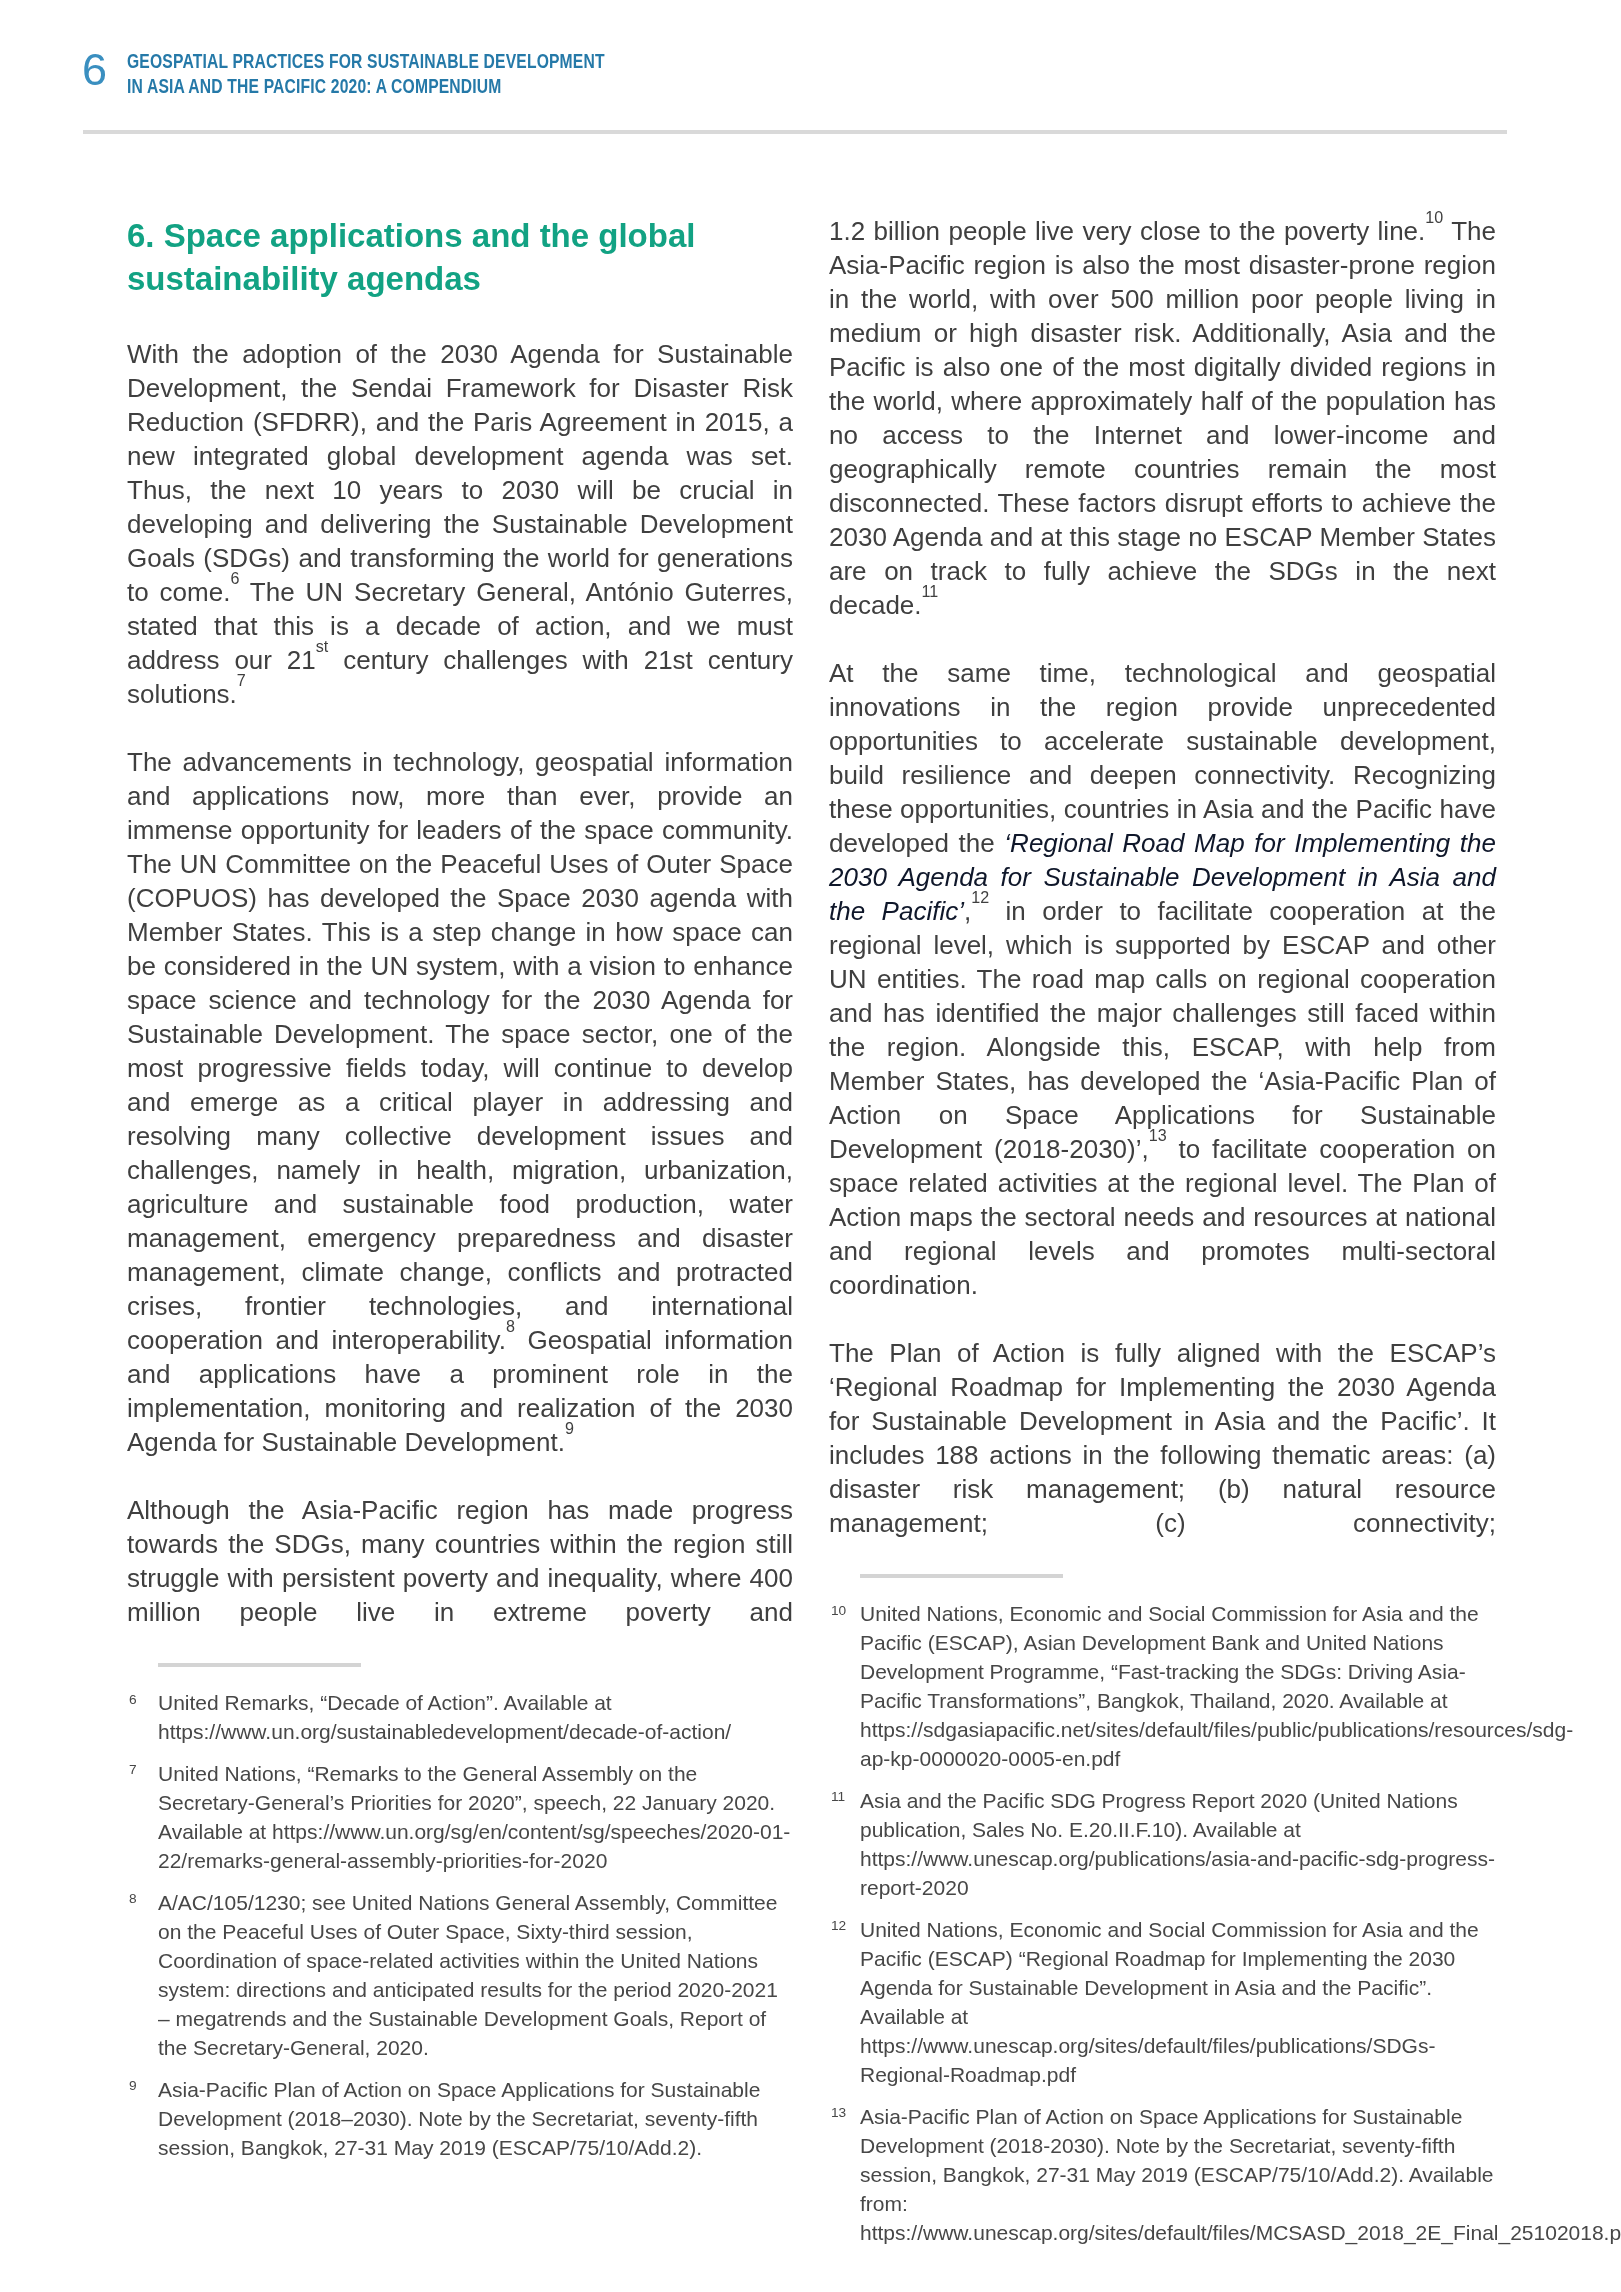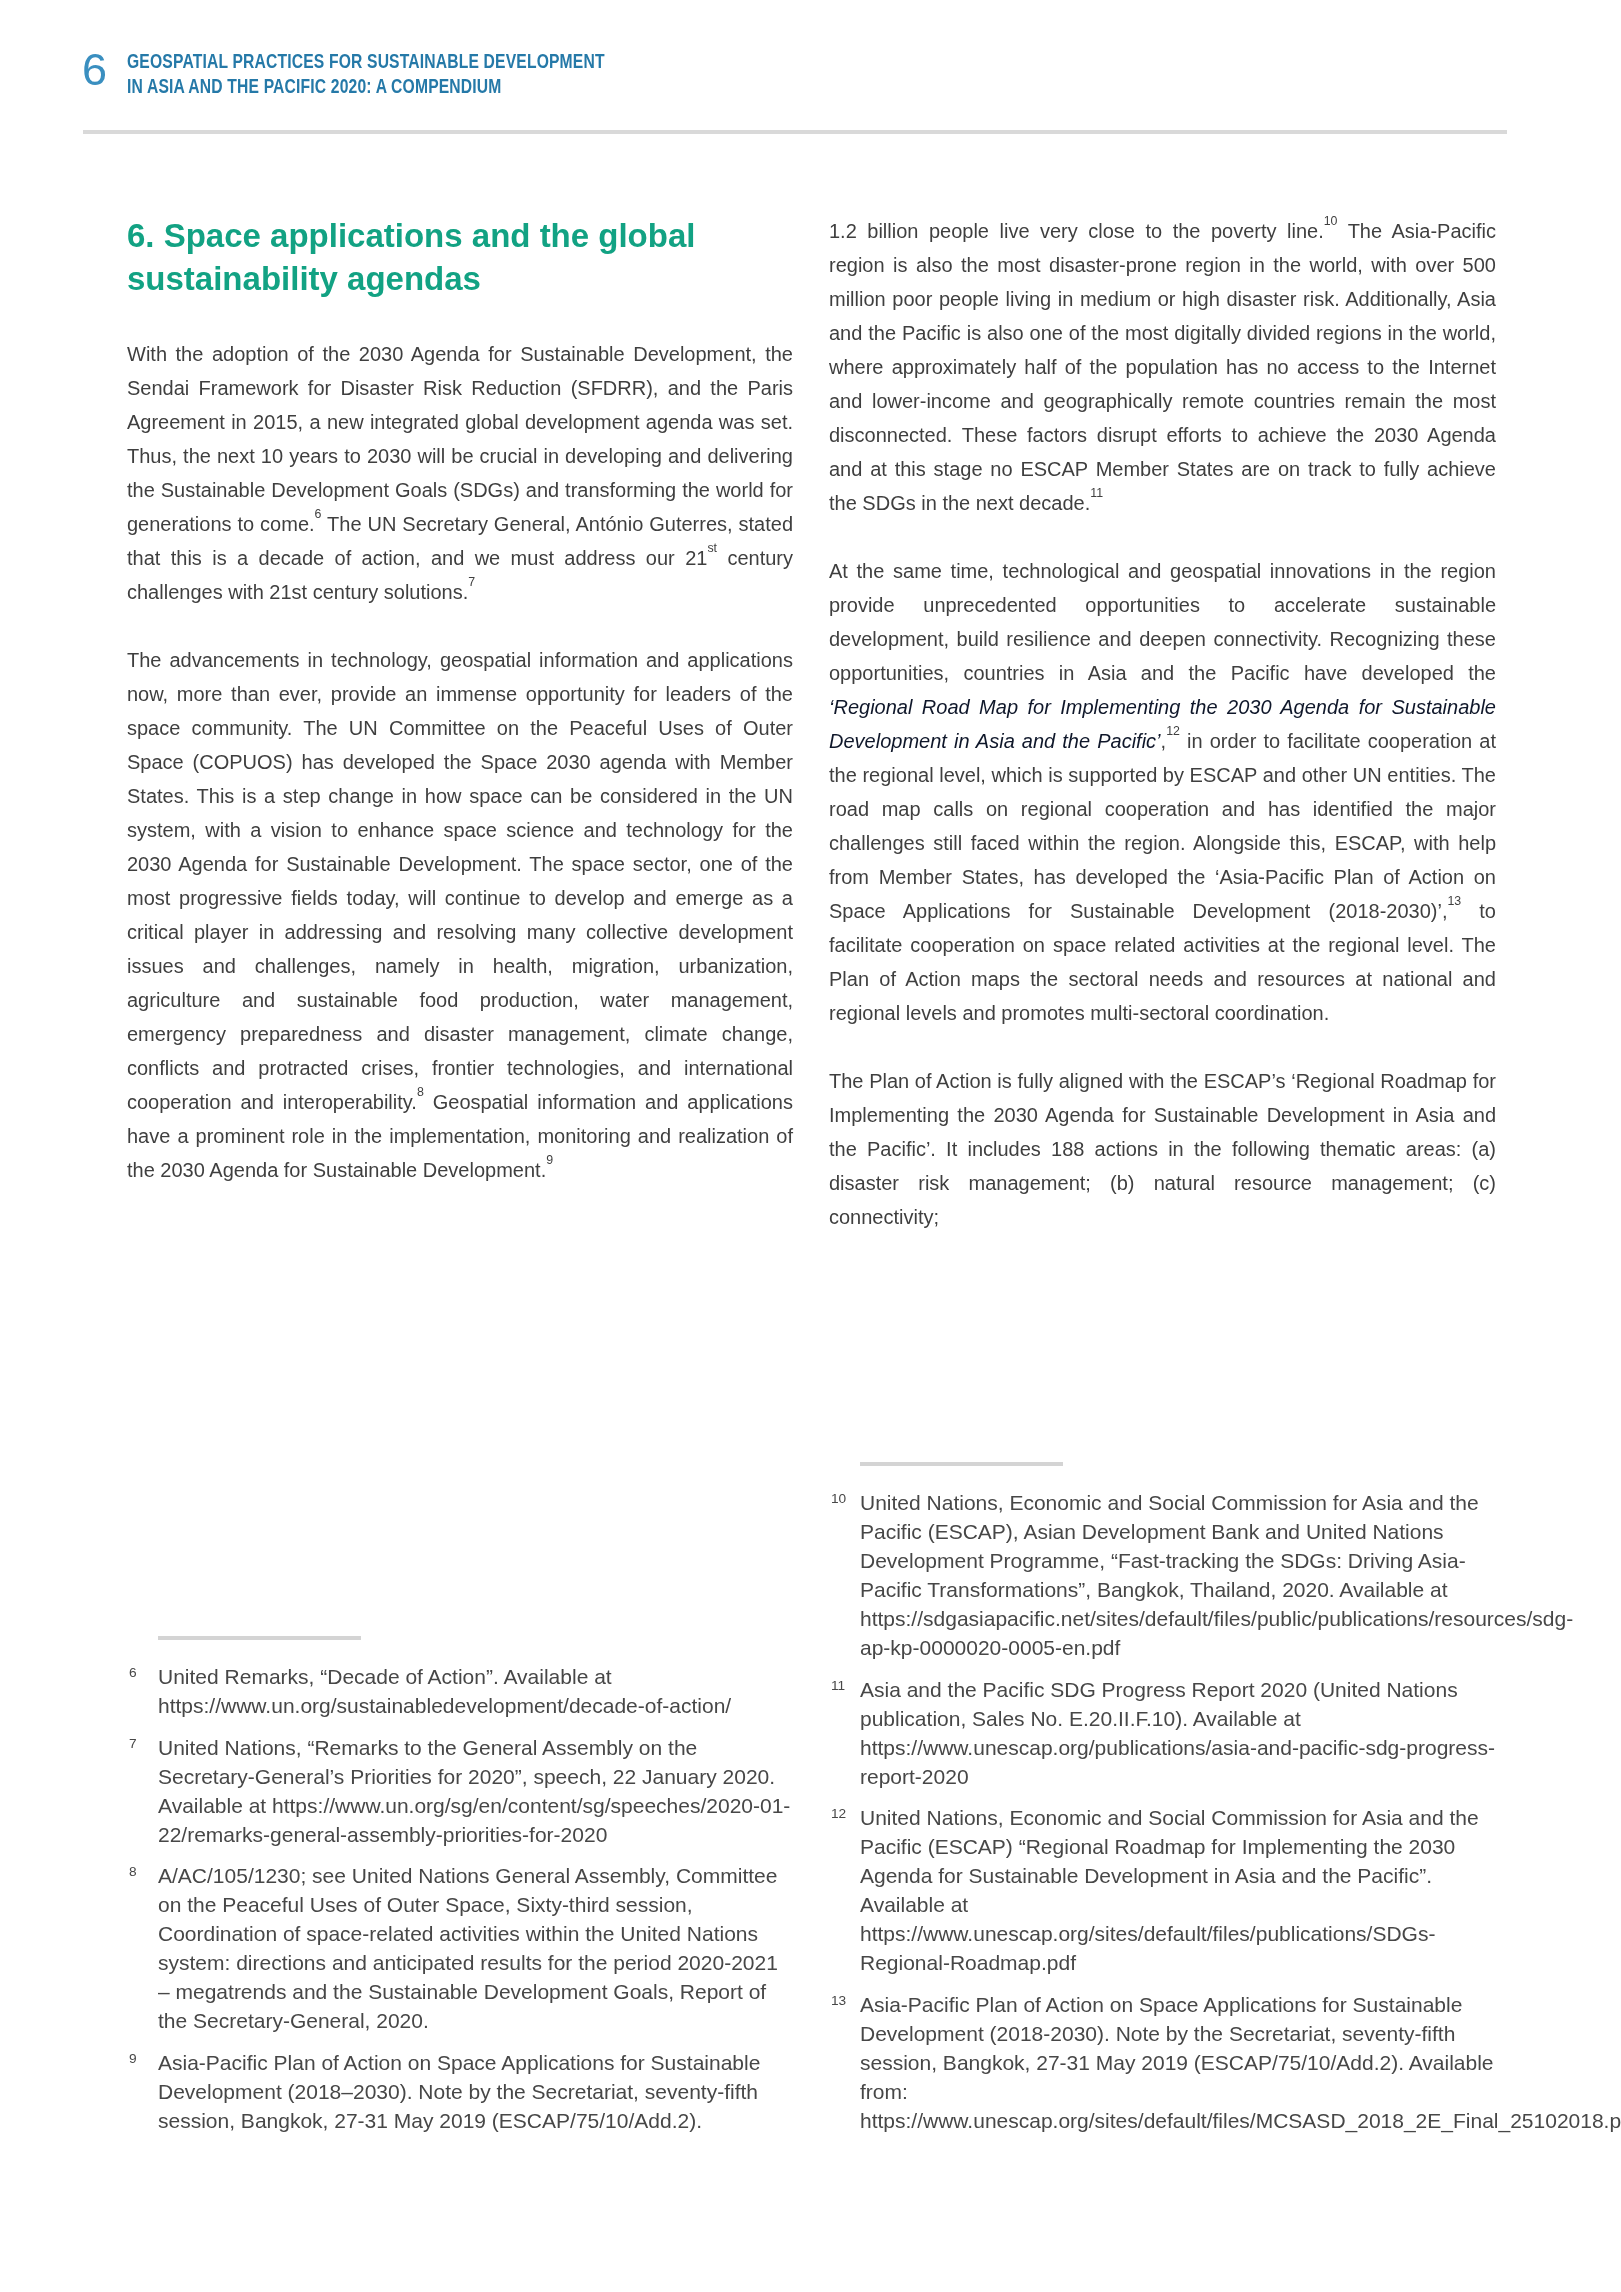--- a/index.html
+++ b/index.html
@@ -34,21 +34,21 @@
     display:flex;gap:36px;
   }
   .col{width:667px;display:flex;flex-direction:column;}
   .heading{
     margin:0 0 37px 0;
     font-size:33px;line-height:43px;font-weight:700;
     color:#12a283;
   }
   .para{
     margin:0 0 34px 0;
-    font-size:20px;line-height:34px;
+    font-size:26px;line-height:34px;
     color:#3f3f3f;
     text-align:justify;
   }
   .para.cont{text-align-last:justify;}
   .fnref{
     font-size:0.62em;line-height:0;
     position:relative;top:-0.45em;
   }
   .linkish{color:#0f172a;font-style:italic;}
   
@@ -83,20 +83,21 @@
 
   <div class="header-rule"></div>
 
   <div class="content">
 
     <div class="col">
       <h1 class="heading">6. Space applications and the global sustainability agendas</h1>
       <div>
           <p class="para"><span>With the adoption of the 2030 Agenda for Sustainable Development, the Sendai Framework for Disaster Risk Reduction (SFDRR), and the Paris Agreement in 2015, a new integrated global development agenda was set. Thus, the next 10 years to 2030 will be crucial in developing and delivering the Sustainable Development Goals (SDGs) and transforming the world for generations to come.</span><sup class="fnref">6</sup><span> The UN Secretary General, António Guterres, stated that this is a decade of action, and we must address our 21</span><sup class="fnref">st</sup><span> century challenges with 21st century solutions.</span><sup class="fnref">7</sup></p>
           <p class="para"><span>The advancements in technology, geospatial information and applications now, more than ever, provide an immense opportunity for leaders of the space community. The UN Committee on the Peaceful Uses of Outer Space (COPUOS) has developed the Space 2030 agenda with Member States. This is a step change in how space can be considered in the UN system, with a vision to enhance space science and technology for the 2030 Agenda for Sustainable Development. The space sector, one of the most progressive fields today, will continue to develop and emerge as a critical player in addressing and resolving many collective development issues and challenges, namely in health, migration, urbanization, agriculture and sustainable food production, water management, emergency preparedness and disaster management, climate change, conflicts and protracted crises, frontier technologies, and international cooperation and interoperability.</span><sup class="fnref">8</sup><span> Geospatial information and applications have a prominent role in the implementation, monitoring and realization of the 2030 Agenda for Sustainable Development.</span><sup class="fnref">9</sup></p>
+          <p class="para cont"><span>Although the Asia-Pacific region has made progress towards the SDGs, many countries within the region still struggle with persistent poverty and inequality, where 400 million people live in extreme poverty and</span></p>
         </div>
       <div class="footnotes">
         <div class="fn-rule"></div>
       <div class="fn"><span class="fn-num">6</span><span>United Remarks, “Decade of Action”. Available at https://www.un.org/sustainabledevelopment/decade-of-action/</span></div>
           <div class="fn"><span class="fn-num">7</span><span>United Nations, “Remarks to the General Assembly on the Secretary-General’s Priorities for 2020”, speech, 22 January 2020. Available at https://www.un.org/sg/en/content/sg/speeches/2020-01-22/remarks-general-assembly-priorities-for-2020</span></div>
           <div class="fn"><span class="fn-num">8</span><span>A/AC/105/1230; see United Nations General Assembly, Committee on the Peaceful Uses of Outer Space, Sixty-third session, Coordination of space-related activities within the United Nations system: directions and anticipated results for the period 2020-2021 – megatrends and the Sustainable Development Goals, Report of the Secretary-General, 2020.</span></div>
           <div class="fn"><span class="fn-num">9</span><span>Asia-Pacific Plan of Action on Space Applications for Sustainable Development (2018–2030). Note by the Secretariat, seventy-fifth session, Bangkok, 27-31 May 2019 (ESCAP/75/10/Add.2).</span></div>
         </div>
     </div>
 

